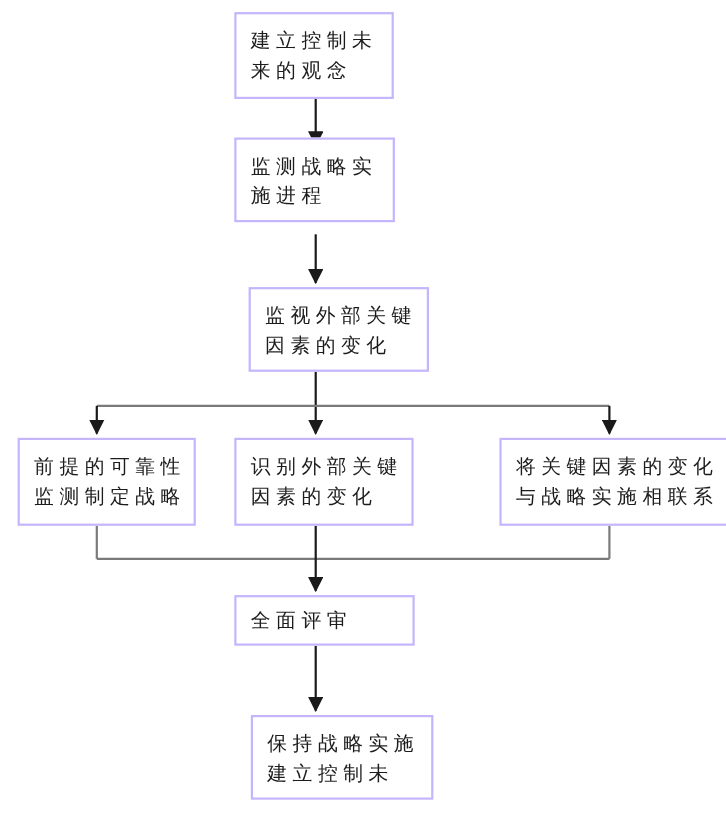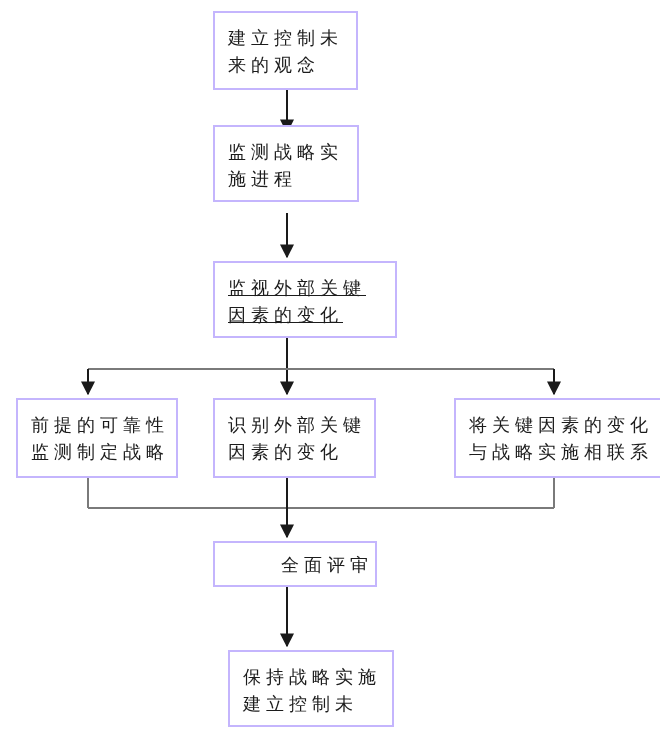--- a/index.html
+++ b/index.html
@@ -20,25 +20,25 @@
     color: #1c1c1c;
     font-size: 18px;
     letter-spacing: 5px;
     line-height: 27px;
     padding: 11px 2px 0 13px;
   }
   .node-line { white-space: nowrap; }
   
   .n-a { left: 213px; top: 11px;  width: 145px; height: 79px; }
   .n-b { left: 213px; top: 125px; width: 146px; height: 77px; }
-  .n-c { left: 213px; top: 261px; width: 184px; height: 77px; text-decoration: underline; }
+  .n-c { left: 226px; top: 261px; width: 164px; height: 77px; }
   .n-d { left: 16px;  top: 398px; width: 162px; height: 80px; }
   .n-e { left: 213px; top: 398px; width: 163px; height: 80px; }
   .n-f { left: 430px; top: 398px; width: 217px; height: 80px; margin-left: 24px; }
-  .n-g { left: 213px; top: 541px; width: 164px; height: 46px; padding-top: 8px; text-align: right; }
+  .n-g { left: 213px; top: 541px; width: 164px; height: 46px; padding-top: 8px; }
   .n-h { left: 228px; top: 650px; width: 166px; height: 77px; }
 </style>
 </head>
 <body>
 
 <div class="stage">
 
   <svg class="wires" width="660" height="739" viewBox="0 0 660 739">
     <defs>
       <marker id="arrow" viewBox="0 0 10 10" refX="9" refY="5" markerWidth="7" markerHeight="7" orient="auto">

